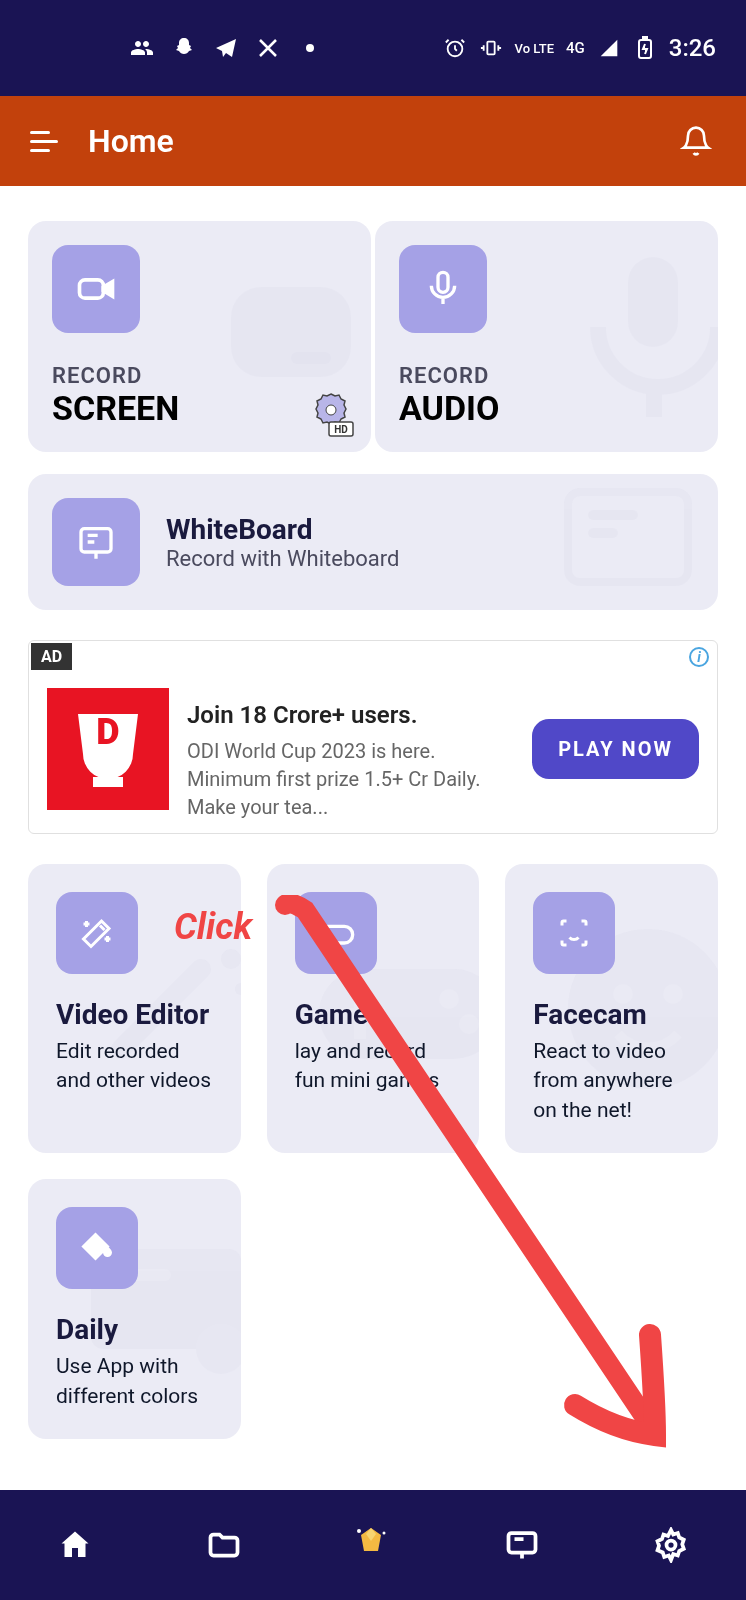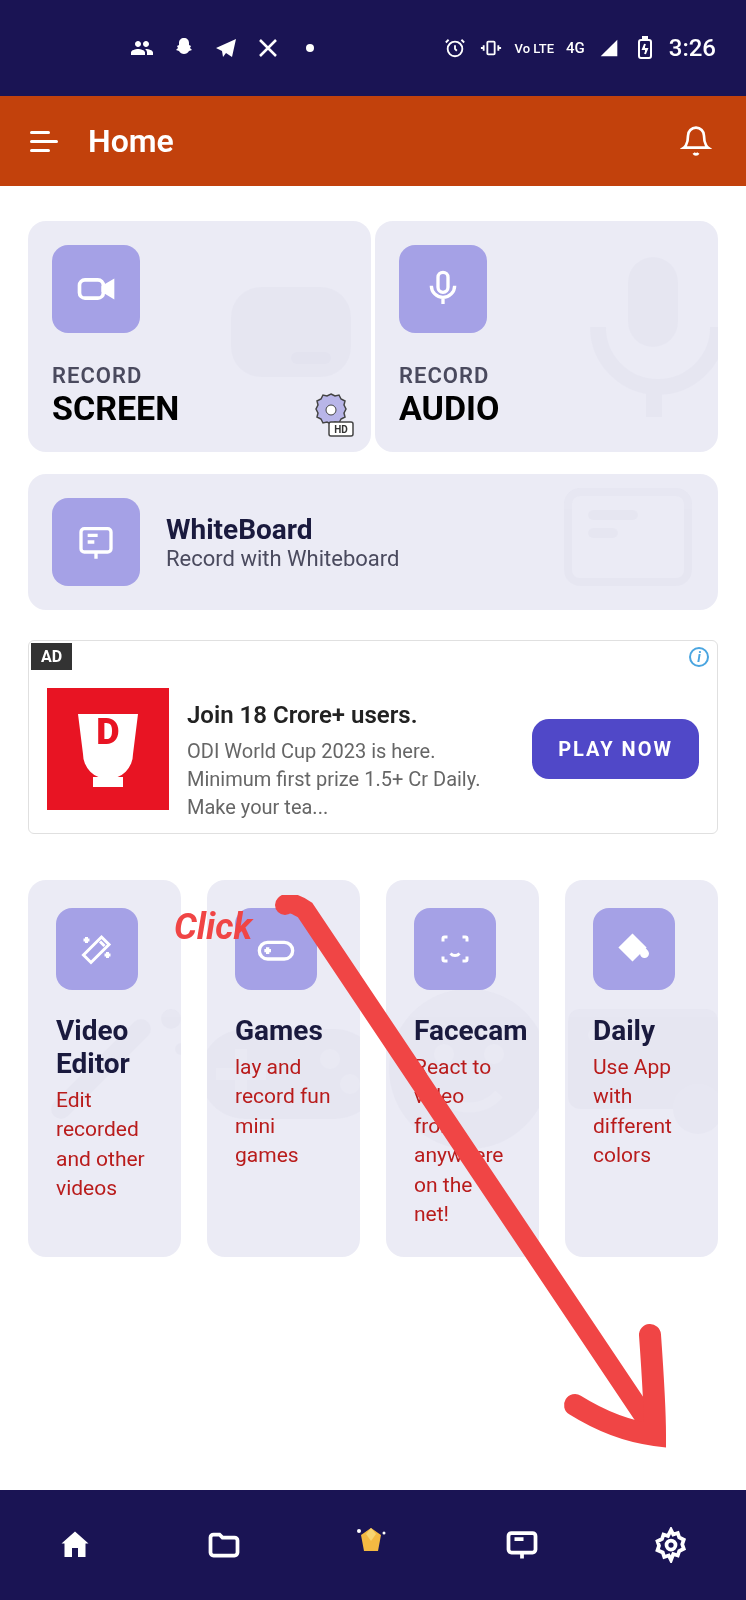--- a/index.html
+++ b/index.html
@@ -35,25 +35,25 @@
   .ad-banner { border: 1px solid #e0e0e0; border-radius: 6px; padding: 0; margin: 30px 0; position: relative; background: #fff; }
   .ad-tag { position: absolute; top: 2px; left: 2px; background: #333; color: #fff; font-size: 16px; font-weight: 700; padding: 4px 10px; z-index: 2; }
   .ad-info { position: absolute; top: 6px; right: 8px; width: 20px; height: 20px; border: 2px solid #4aa5e0; border-radius: 50%; display: flex; align-items: center; justify-content: center; color: #4aa5e0; font-size: 14px; font-weight: 700; font-style: italic; }
   .ad-content { display: flex; align-items: center; gap: 18px; padding: 36px 18px 12px; }
   .ad-logo { width: 122px; height: 122px; background: #e81423; display: flex; align-items: center; justify-content: center; flex-shrink: 0; }
   .ad-text { flex: 1; margin-top: 24px; }
   .ad-title { font-size: 24px; font-weight: 600; color: #222; margin-bottom: 8px; }
   .ad-desc { font-size: 20px; color: #666; line-height: 1.4; }
   .ad-cta { background: #5048c8; color: #fff; border: none; border-radius: 17px; padding: 18px 26px; font-size: 20px; font-weight: 700; letter-spacing: 2px; flex-shrink: 0; }
   
-  .grid-2 { display: grid; grid-template-columns: 1fr 1fr 1fr 1fr; gap: 26px; margin-top: 46px; }
+  .grid-2 { display: grid; grid-template-columns: 1fr 1fr 1fr; gap: 26px; margin-top: 30px; }
   .feature-card { background: #ebebf5; border-radius: 18px; padding: 28px; min-height: 230px; position: relative; overflow: hidden; }
   .feature-card .card-icon { width: 82px; height: 82px; margin-bottom: 24px; }
   .feature-title { font-size: 28px; font-weight: 700; color: #1a1a3e; margin-bottom: 6px; position: relative; z-index: 2; }
-  .feature-desc { font-size: 21px; color: #b91c1c; line-height: 1.4; position: relative; z-index: 2; }
+  .feature-desc { font-size: 21px; color: #0f172a; line-height: 1.4; position: relative; z-index: 2; }
   
   .bottom-nav { position: absolute; bottom: 0; left: 0; right: 0; height: 110px; background: #1a1454; display: flex; align-items: center; justify-content: space-around; color: #fff; }
   .nav-item { width: 44px; height: 44px; display: flex; align-items: center; justify-content: center; }
   .crown-item { width: 44px; height: 44px; }
   
   .annotation { position: absolute; pointer-events: none; z-index: 100; }
   .click-text { position: absolute; top: 906px; left: 130px; font-size: 36px; font-weight: 700; color: #f04545; z-index: 100; font-style: italic; margin-left: 44px; }
 </style>
 </head>
 <body>

